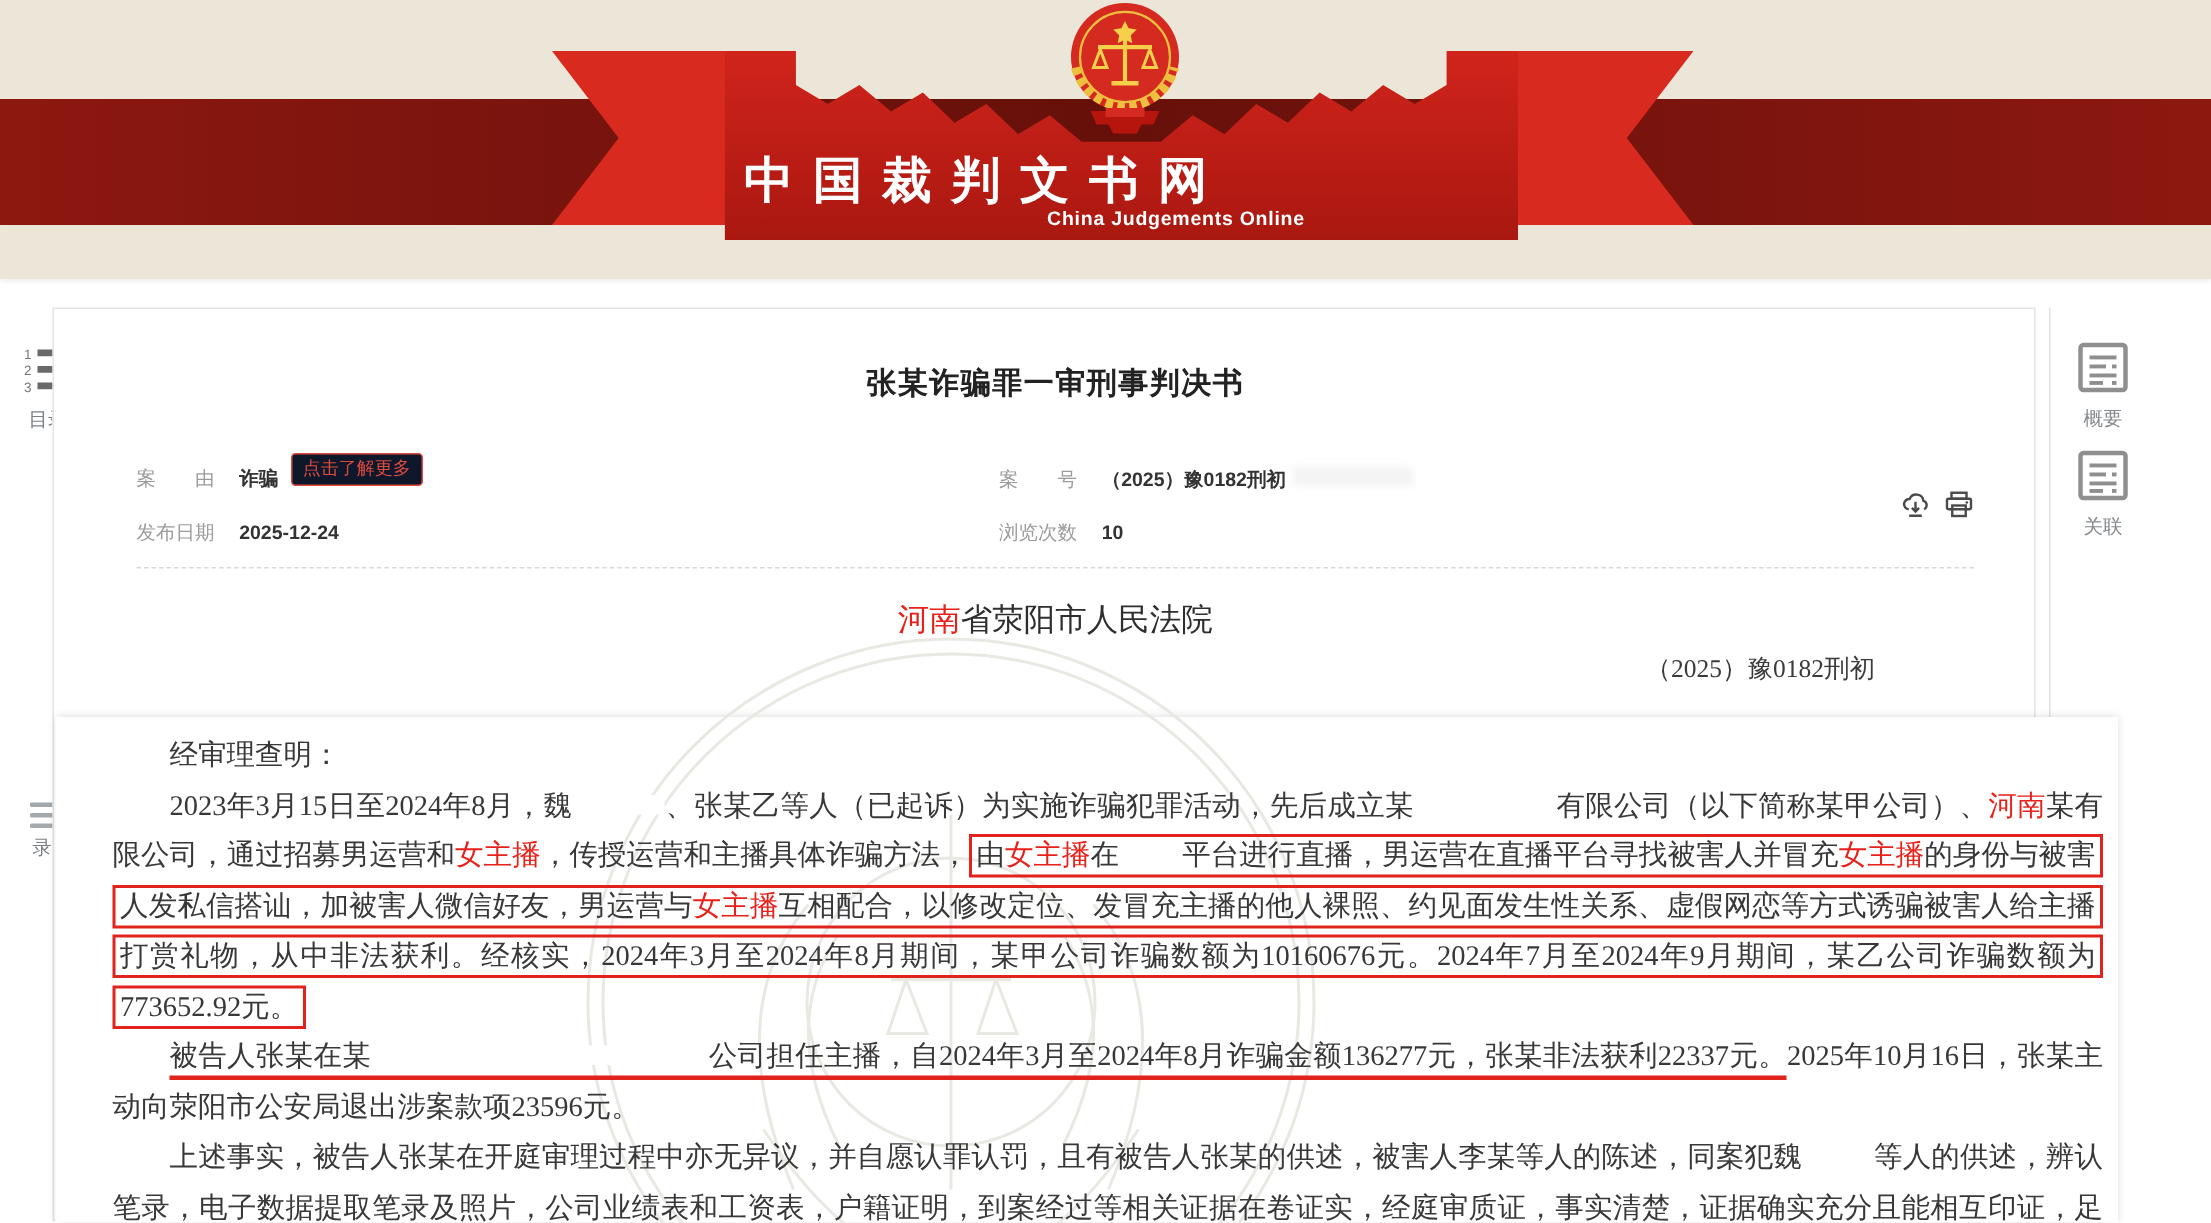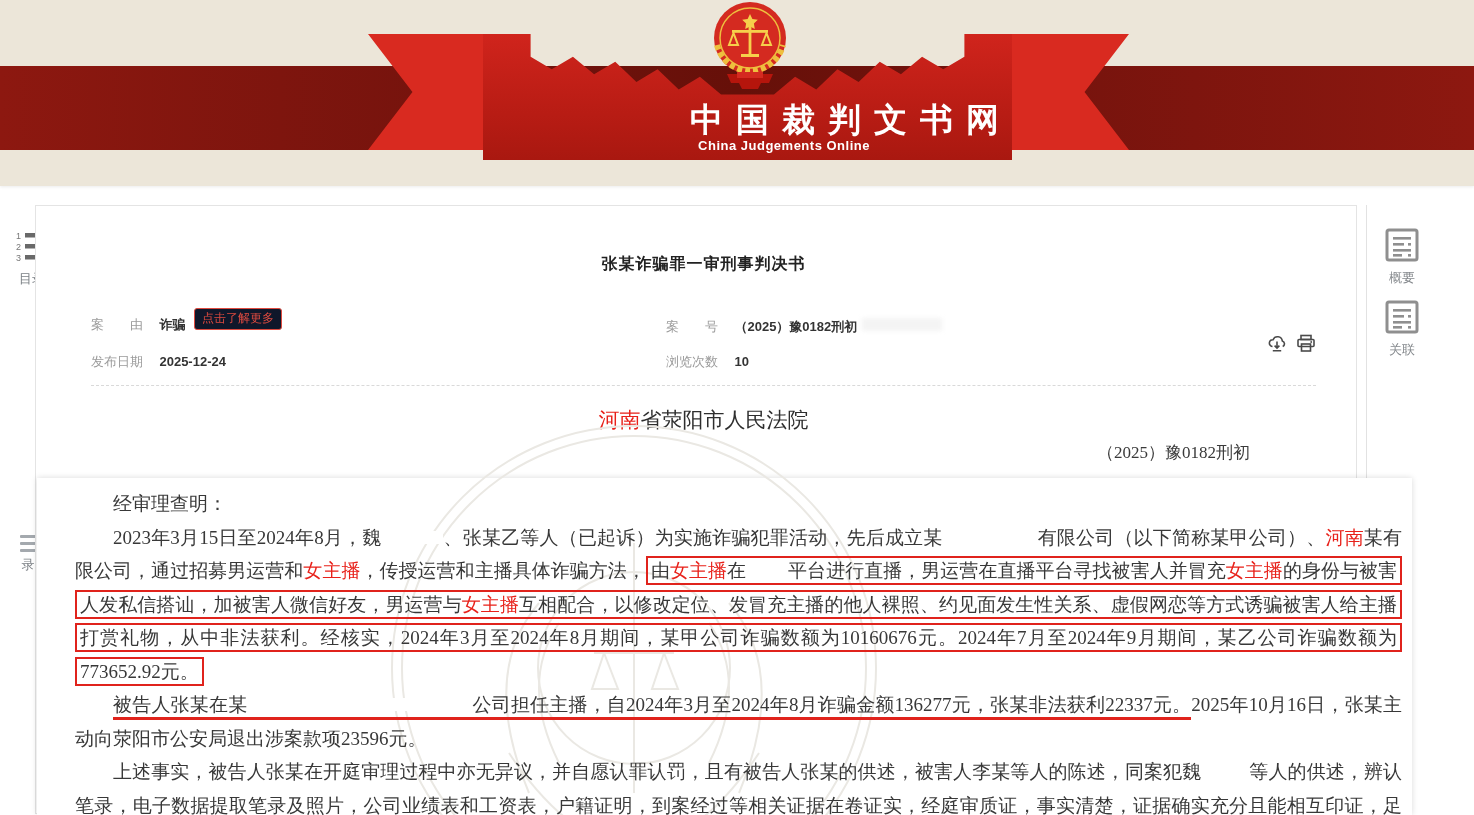--- a/index.html
+++ b/index.html
@@ -8,21 +8,21 @@
   
   .banner{position:relative;width:100%;height:186px;background:#ece6d9;box-shadow:0 1px 3px rgba(0,0,0,.08);}
   .band{position:absolute;left:0;top:66px;width:100%;height:84px;
     background:linear-gradient(90deg,#8d1810 0%,#6f120c 38%,#661009 50%,#6f120c 62%,#8d1810 100%);}
   .fold{position:absolute;top:34px;width:117px;height:116px;background:#d92a20;}
   .fold-left{left:368px;clip-path:polygon(0 0,100% 0,100% 100%,0 100%,38% 50%);}
   .fold-right{left:1012px;clip-path:polygon(0 0,100% 0,62% 50%,100% 100%,0 100%);}
   .center-band{position:absolute;left:483px;top:34px;width:529px;height:126px;
     background:linear-gradient(180deg,#d0241c 0%,#bb1d15 55%,#a91810 100%);
     clip-path:polygon(0 0,9% 0,9% 18%,13% 28%,17% 18%,21% 32%,25% 22%,29% 38%,33% 28%,37% 44%,41% 34%,45% 48%,55% 48%,59% 34%,63% 44%,67% 28%,71% 38%,75% 22%,79% 32%,83% 18%,87% 28%,91% 18%,91% 0,100% 0,100% 100%,0 100%);}
-  .site-title{position:absolute;left:483px;width:529px;top:98px;text-align:right;color:#fff;
+  .site-title{position:absolute;left:483px;width:529px;top:98px;text-align:left;color:#fff;
     font-size:33px;font-weight:bold;letter-spacing:13px;text-indent:13px;}
   .site-sub{position:absolute;left:483px;width:602px;top:138px;text-align:center;color:#fff;
     font-size:13px;font-weight:bold;letter-spacing:.5px;}
   .emblem{position:absolute;left:707px;top:0;}
 
   
   .toc-btn{position:absolute;left:12px;top:230px;width:40px;text-align:center;cursor:pointer;}
   .toc-btn .lbl,.rec-btn .lbl{font-size:13px;color:#7c8186;margin-top:2px;}
   .rec-btn{position:absolute;left:16px;top:531px;width:24px;text-align:center;cursor:pointer;}
   .rec-bars div{width:17px;height:3.5px;background:#a4a9ae;border-radius:1px;margin:3.5px auto;}
@@ -31,21 +31,21 @@
   .rail-divider{position:absolute;left:1366px;top:205px;height:273px;border-left:1px solid #e2e2e2;}
   .rail-item{position:absolute;left:1380px;width:44px;text-align:center;cursor:pointer;}
   .rail-item .lbl{font-size:13px;color:#85898d;margin-top:3px;}
   .rail-item.summary{top:228px;}
   .rail-item.related{top:300px;}
 
   
   .panel{position:absolute;left:35px;top:205px;width:1322px;height:609px;background:#fff;
     border:1px solid #e4e4e4;box-sizing:border-box;}
   .panel-inner{padding:36px 40px 0 55px;}
-  .doc-title{text-align:center;font-size:16px;font-weight:bold;color:#222;margin:12px;letter-spacing:1px;}
+  .doc-title{text-align:center;font-size:20px;font-weight:bold;color:#222;margin:0;letter-spacing:1px;}
   .meta{margin-top:40px;display:grid;grid-template-columns:575px 1fr 70px;row-gap:15px;align-items:center;}
   .m-label{color:#9b9b9b;font-size:13px;margin-right:12px;}
   .m-value{color:#333;font-size:13px;font-weight:bold;}
   .m-value.normal{font-weight:600;}
   .badge{display:inline-block;border:1px solid #dd4a3f;color:#dd4a3f;font-size:12px;font-weight:normal;
     padding:1px 7px 2px;border-radius:3px;background:#0f172a;margin-left:4px;transform:translateY(-7px);cursor:pointer;}
   .doc-actions{grid-row:1 / span 2;grid-column:3;display:flex;gap:9px;justify-content:flex-end;align-items:center;}
   .icon-btn{cursor:pointer;display:inline-flex;}
   .dashed{border:none;border-top:1px dashed #d9d9d9;margin:14px 0 0 0;}
   .serif{font-family:"Liberation Serif","DejaVu Serif",serif;}

